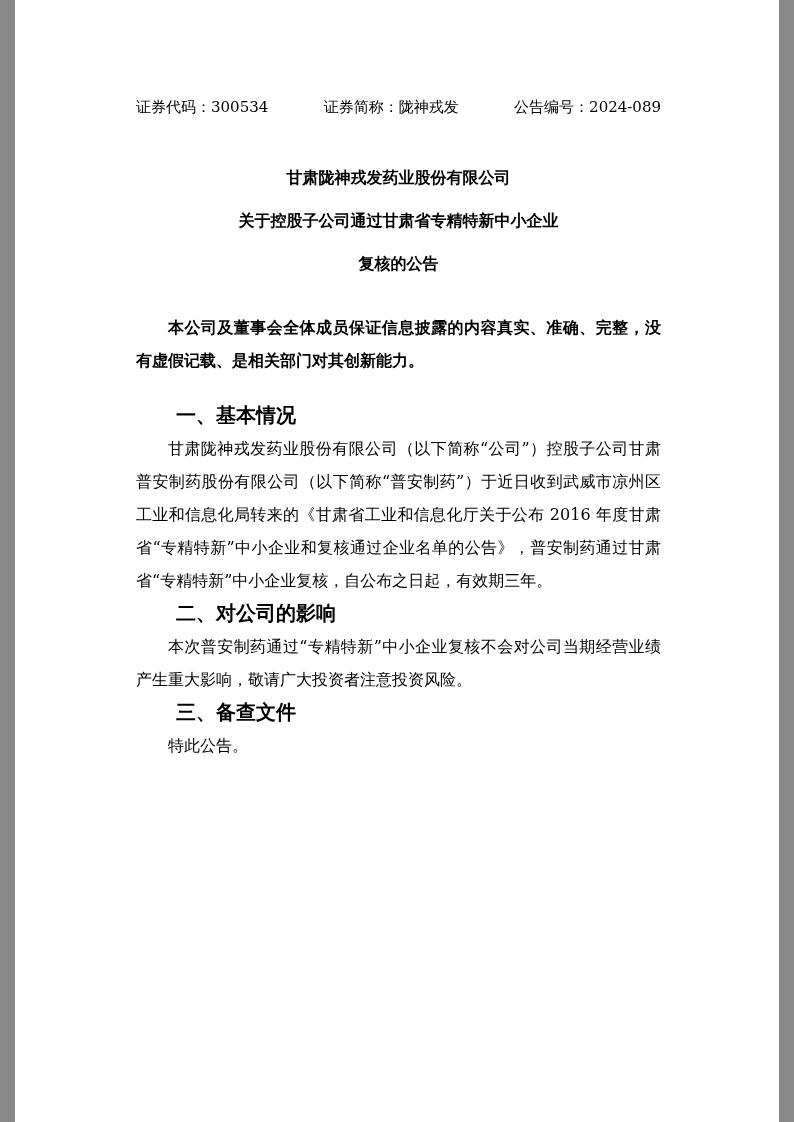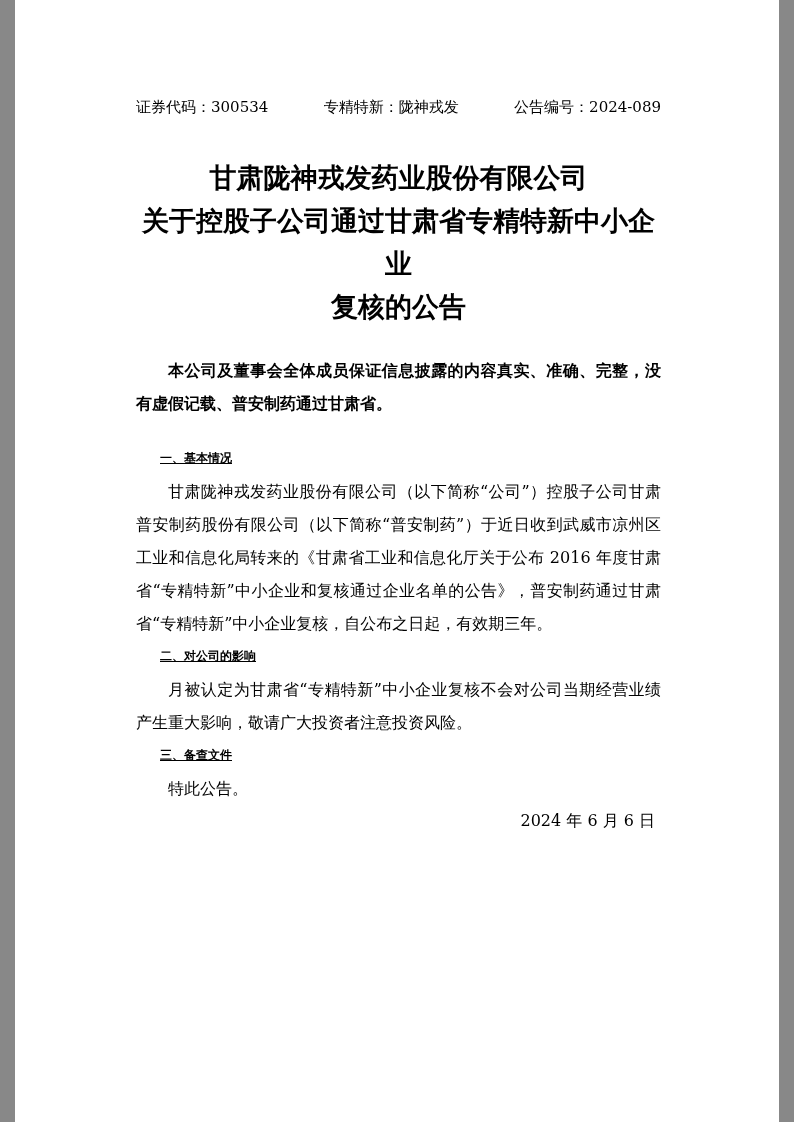--- a/index.html
+++ b/index.html
@@ -19,39 +19,38 @@
     display: flex;
     justify-content: space-between;
     align-items: baseline;
     font-size: 15px;
     line-height: 22px;
   }
   .doc-title {
     margin-top: 38px;
     text-align: center;
     font-weight: bold;
-    font-size: 27px;
+    font-size: 16px;
     line-height: 43px;
   }
   .body-text {
     font-size: 16px;
     line-height: 33px;
     text-align: justify;
     text-indent: 2em;
   }
   .declaration {
     margin-top: 26px;
     font-weight: bold;
   }
   .section-heading {
     font-weight: bold;
-    font-size: 12px;
+    font-size: 20px;
     line-height: 33px;
     text-indent: 2em;
-    text-decoration: underline;
   }
   .section-first { margin-top: 22px; }
   .closing { }
   .signature-block {
     width: -moz-fit-content;
     width: fit-content;
     margin-left: auto;
     margin-right: 6px;
     margin-top: 0;
     text-align: center;
@@ -59,39 +58,38 @@
     line-height: 32px;
   }
 </style>
 </head>
 <body>
 
 <div class="page">
 
   <div class="header-row">
     <span>证券代码：300534</span>
-    <span>专精特新：陇神戎发</span>
+    <span>证券简称：陇神戎发</span>
     <span>公告编号：2024-089</span>
   </div>
 
   <div class="doc-title">
     <div>甘肃陇神戎发药业股份有限公司</div>
     <div>关于控股子公司通过甘肃省专精特新中小企业</div>
     <div>复核的公告</div>
   </div>
 
-  <p class="body-text declaration">本公司及董事会全体成员保证信息披露的内容真实、准确、完整，没有虚假记载、普安制药通过甘肃省。</p>
+  <p class="body-text declaration">本公司及董事会全体成员保证信息披露的内容真实、准确、完整，没有虚假记载、是相关部门对其创新能力。</p>
 
   <div class="section-heading section-first">一、基本情况</div>
   <p class="body-text">甘肃陇神戎发药业股份有限公司（以下简称“公司”）控股子公司甘肃普安制药股份有限公司（以下简称“普安制药”）于近日收到武威市凉州区工业和信息化局转来的《甘肃省工业和信息化厅关于公布 2016 年度甘肃省“专精特新”中小企业和复核通过企业名单的公告》，普安制药通过甘肃省“专精特新”中小企业复核，自公布之日起，有效期三年。</p>
 
   <div class="section-heading">二、对公司的影响</div>
-  <p class="body-text">月被认定为甘肃省“专精特新”中小企业复核不会对公司当期经营业绩产生重大影响，敬请广大投资者注意投资风险。</p>
+  <p class="body-text">本次普安制药通过“专精特新”中小企业复核不会对公司当期经营业绩产生重大影响，敬请广大投资者注意投资风险。</p>
 
   <div class="section-heading">三、备查文件</div>
 
   <p class="body-text closing">特此公告。</p>
 
   <div class="signature-block">
-    <div>2024 年 6 月 6 日</div>
   </div>
 
 </div>
 
 </body></html>

